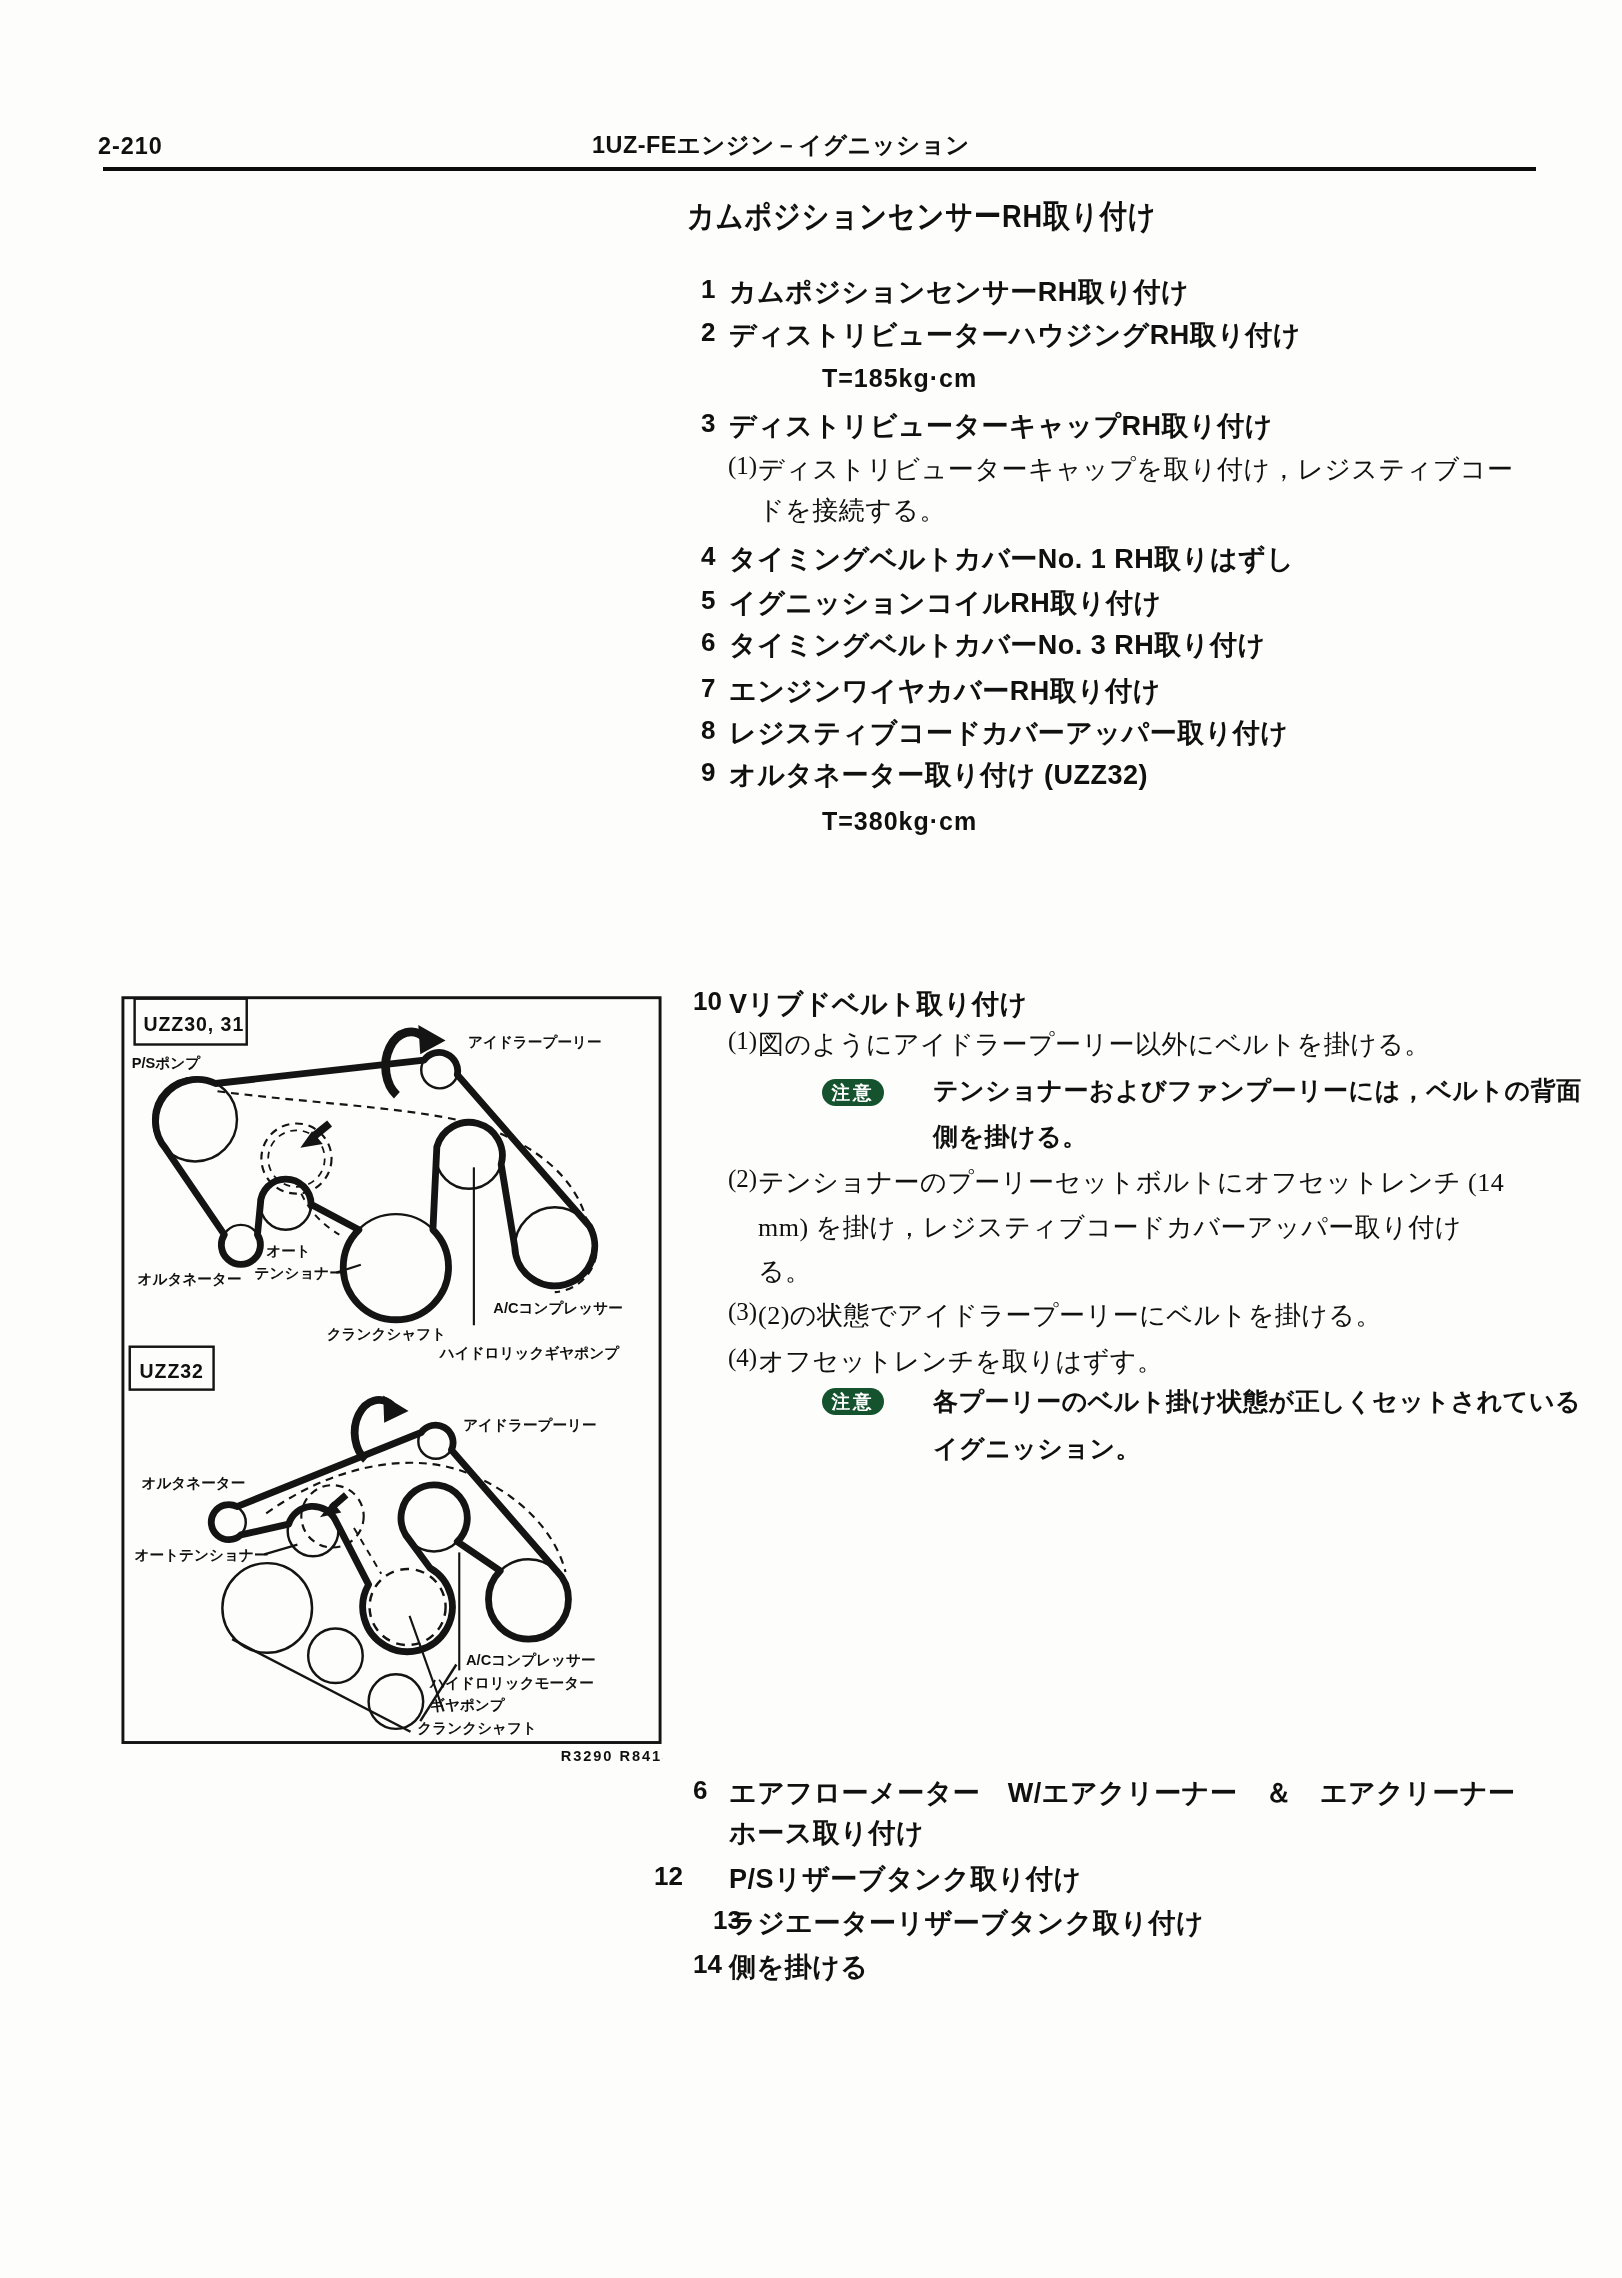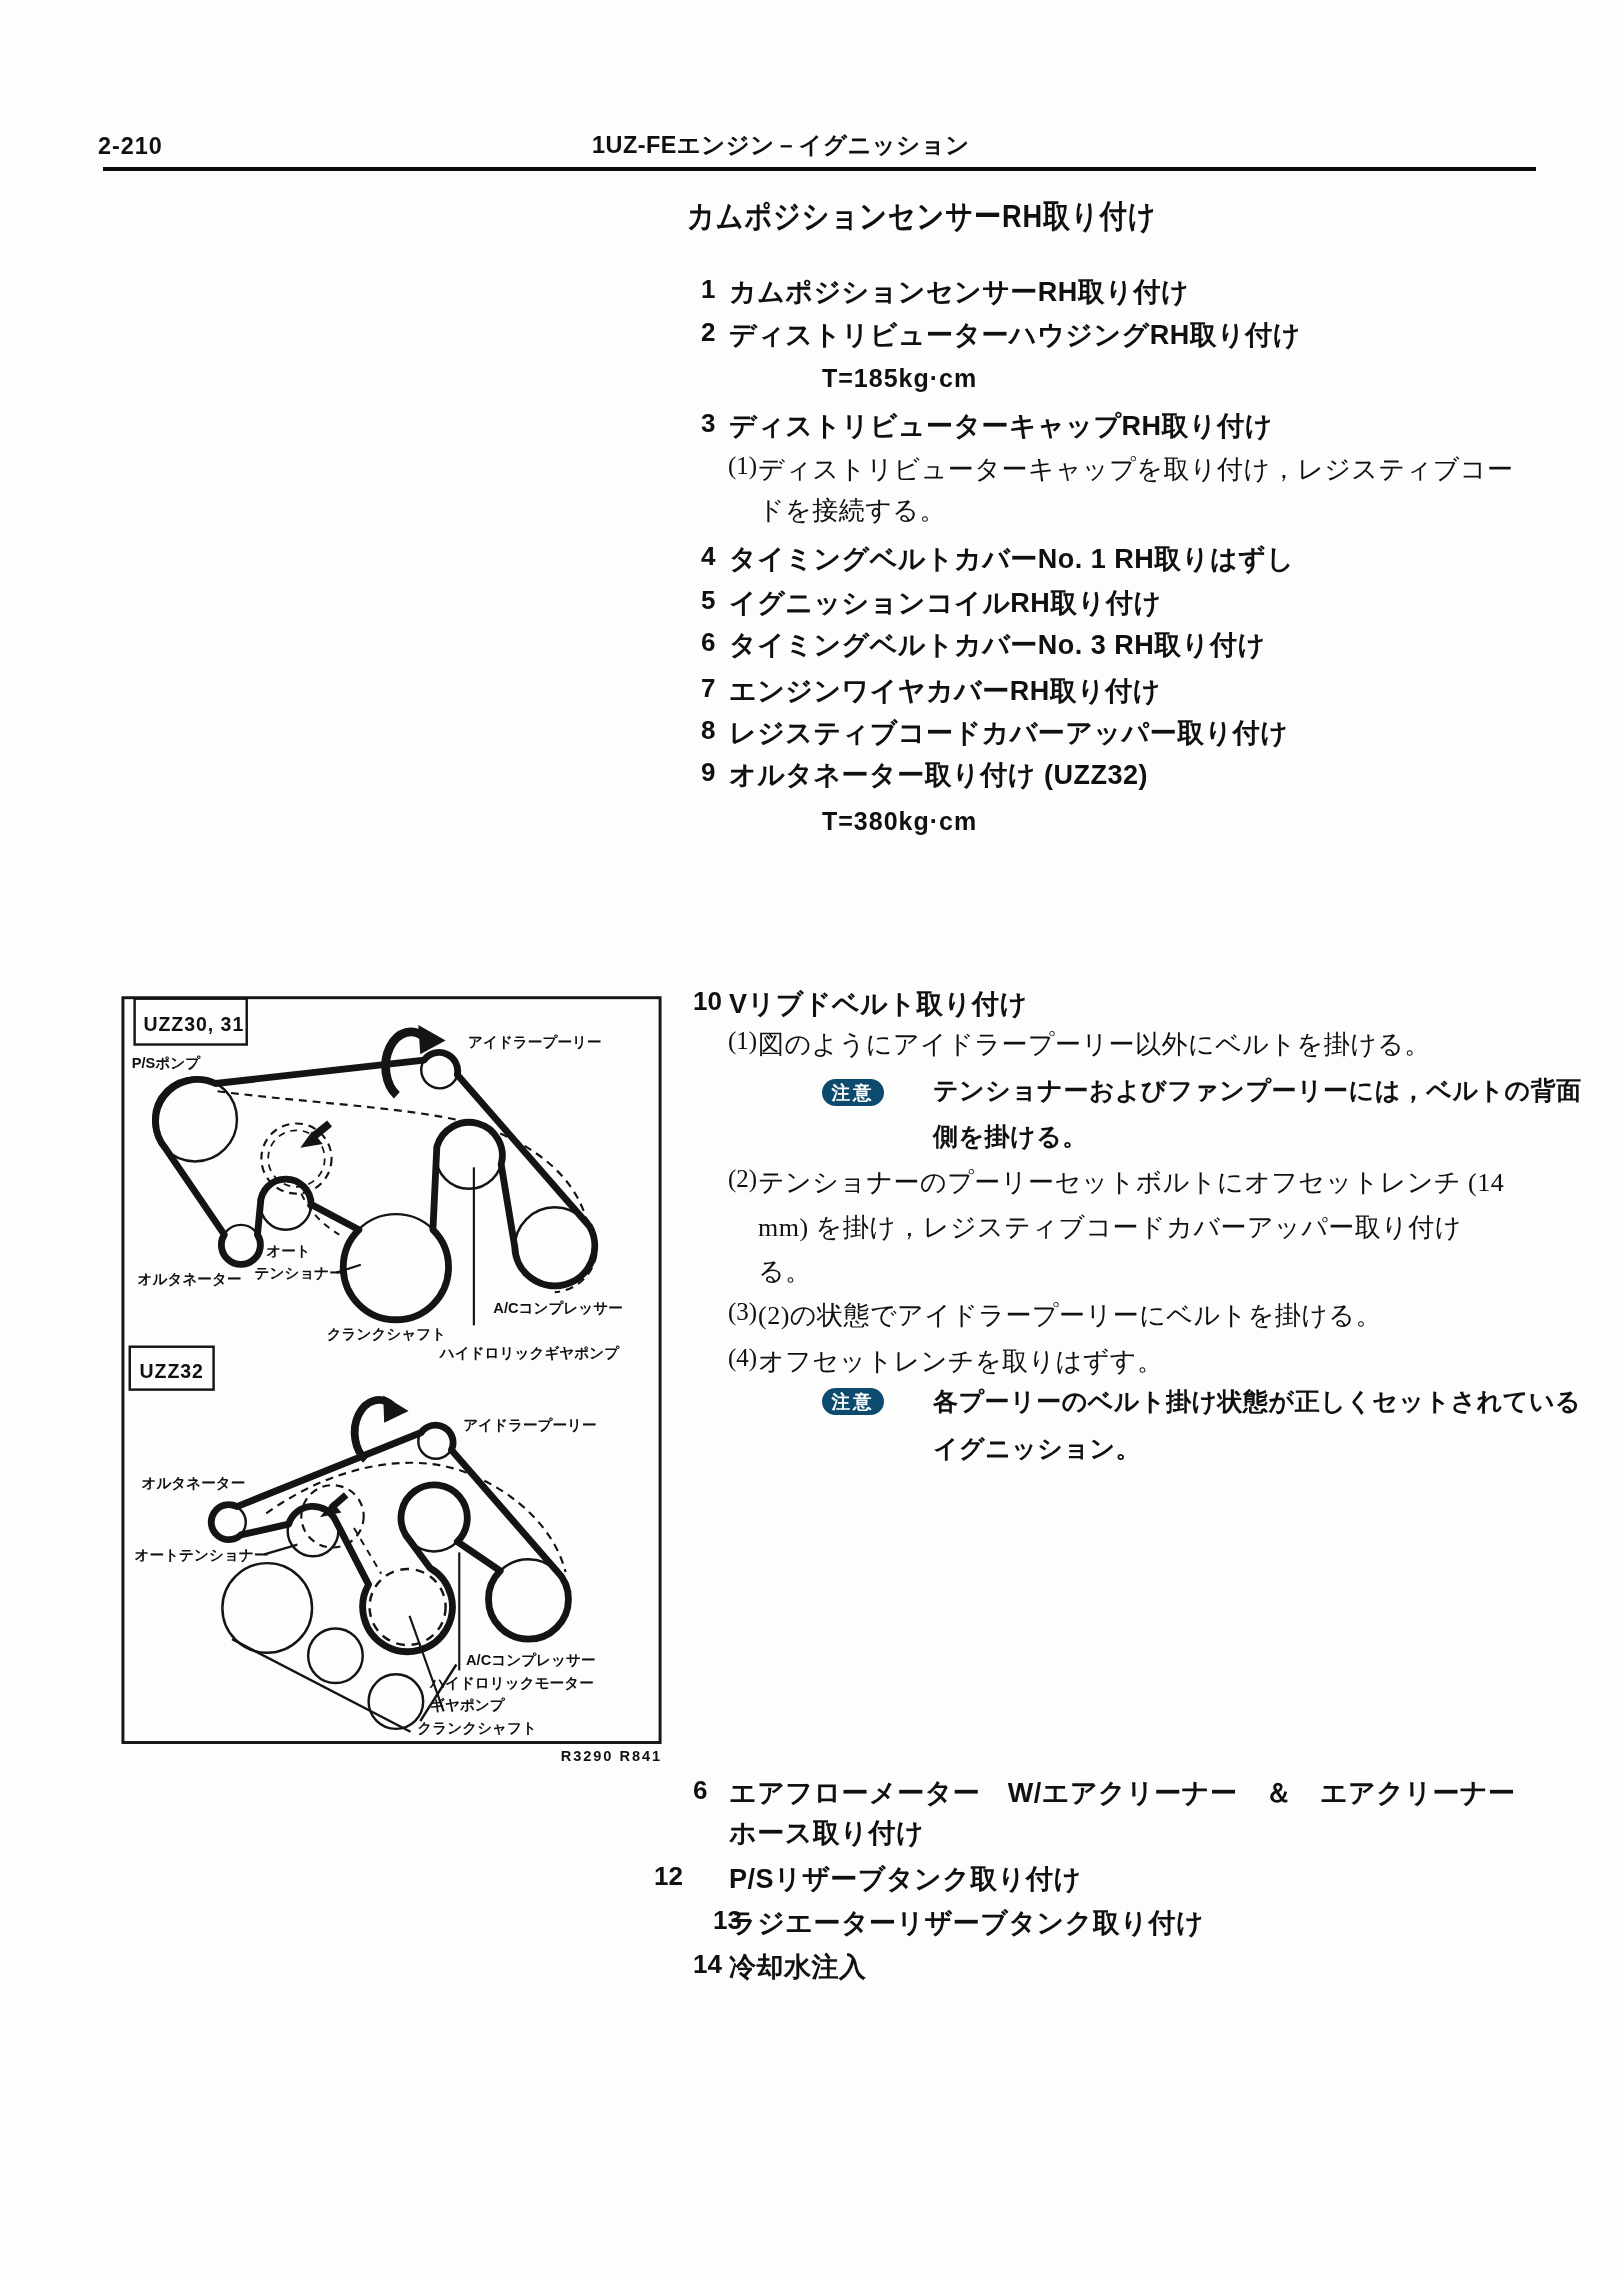--- a/index.html
+++ b/index.html
@@ -10,21 +10,21 @@
   .hdr{font:bold 23.4px "Liberation Sans",sans-serif;letter-spacing:0.5px}
   .title{font:bold 32px "Liberation Sans",sans-serif;letter-spacing:1px;
          transform:scaleX(.85);transform-origin:0 50%}
   .rule{position:absolute;background:#0c0c0c}
   .num{font:bold 26px "Liberation Sans",sans-serif}
   .item{font:bold 27px "Liberation Sans",sans-serif;letter-spacing:0.5px}
   .subnum{font:25px "Liberation Serif",serif}
   .sub{font:26px "Liberation Serif",serif;letter-spacing:0.5px}
   .note{font:bold 25px "Liberation Sans",sans-serif;letter-spacing:0.5px}
   .torque{font:bold 25px "Liberation Sans",sans-serif;letter-spacing:1px}
-  .badge{position:absolute;width:62px;height:27px;background:#0c4a6e;color:#fff;border-radius:13.7px;
+  .badge{position:absolute;width:62px;height:27px;background:#14532d;color:#fff;border-radius:13.7px;
          font:bold 18.5px/27px "Liberation Sans",sans-serif;text-align:center;letter-spacing:2.9px}
   svg .lbl{font:bold 15px "Liberation Sans",sans-serif;fill:#101010}
   svg .model{font:bold 20px "Liberation Sans",sans-serif;fill:#101010;letter-spacing:1px}
   svg .ref{font:bold 15px "Liberation Sans",sans-serif;fill:#101010;letter-spacing:2px}
 </style>
 </head>
 <body>
 
 <div class="t pgnum" style="left:98px;top:133px">2-210</div>
 <div class="t hdr" style="left:592px;top:129px">1UZ-FEエンジン－イグニッション</div>
@@ -82,21 +82,21 @@
 <div class="t note" style="left:933px;top:1432px">イグニッション。</div>
 
 <div class="t num" style="left:693px;top:1775px">6</div>
 <div class="t item" style="left:729px;top:1775px">エアフローメーター　W/エアクリーナー　＆　エアクリーナー</div>
 <div class="t item" style="left:729px;top:1815px">ホース取り付け</div>
 <div class="t num" style="left:654px;top:1861px">12</div>
 <div class="t item" style="left:729px;top:1861px">P/Sリザーブタンク取り付け</div>
 <div class="t num" style="left:713px;top:1905px">13</div>
 <div class="t item" style="left:729px;top:1905px">ラジエーターリザーブタンク取り付け</div>
 <div class="t num" style="left:693px;top:1949px">14</div>
-<div class="t item" style="left:729px;top:1949px">冷却水注入</div>
+<div class="t item" style="left:729px;top:1949px">側を掛ける</div>
 
 <svg style="position:absolute;left:120px;top:982px" width="543" height="785" viewBox="0 0 557 805">
   <rect x="3" y="16" width="551" height="764" fill="none" stroke="#141414" stroke-width="3"></rect>
 
   <g stroke="#141414" fill="none">
 
     <path d="M 100 112 C 210 126 330 130 382 152 C 432 172 466 202 478 242 A 46 46 0 0 1 446 318" stroke-width="2.2" stroke-dasharray="8 6"></path>
     <circle cx="181" cy="181" r="36" stroke-width="2.2" stroke-dasharray="8 6"></circle>
     <circle cx="181" cy="181" r="29" stroke-width="1.8" stroke-dasharray="7 6"></circle>
     <path d="M 186 217 Q 198 243 225 259" stroke-width="2" stroke-dasharray="7 6"></path>

